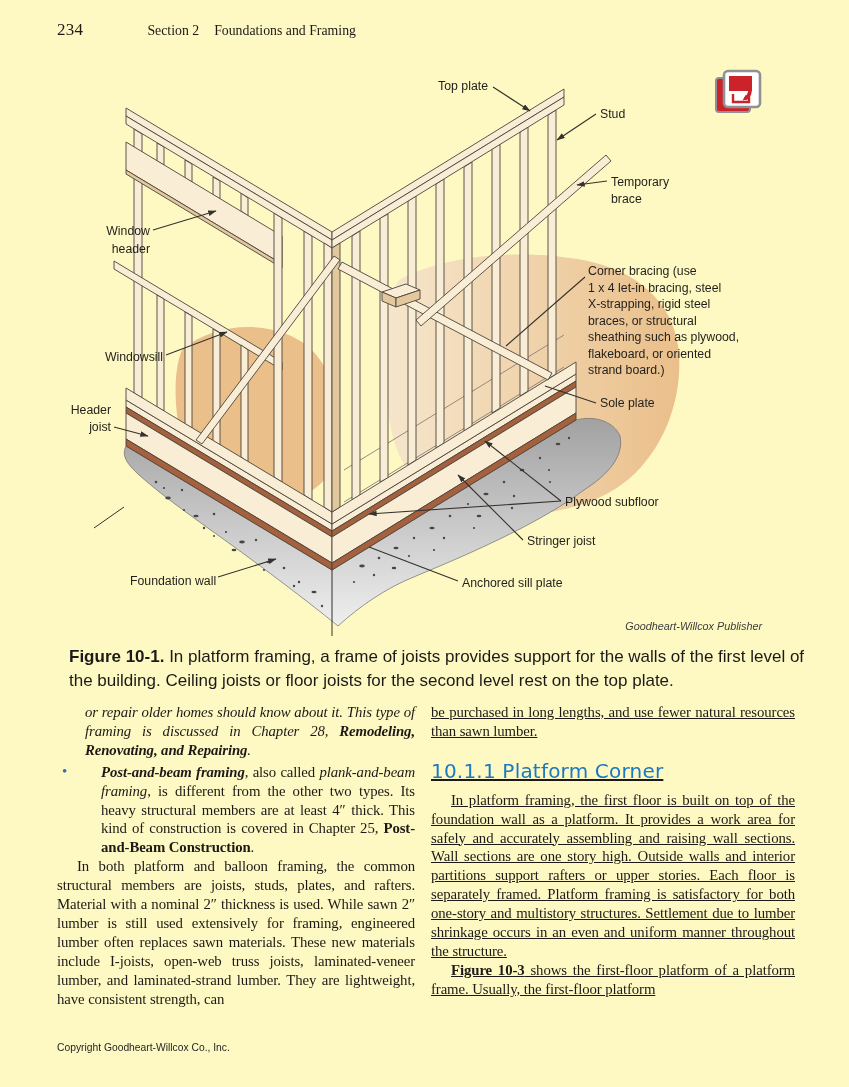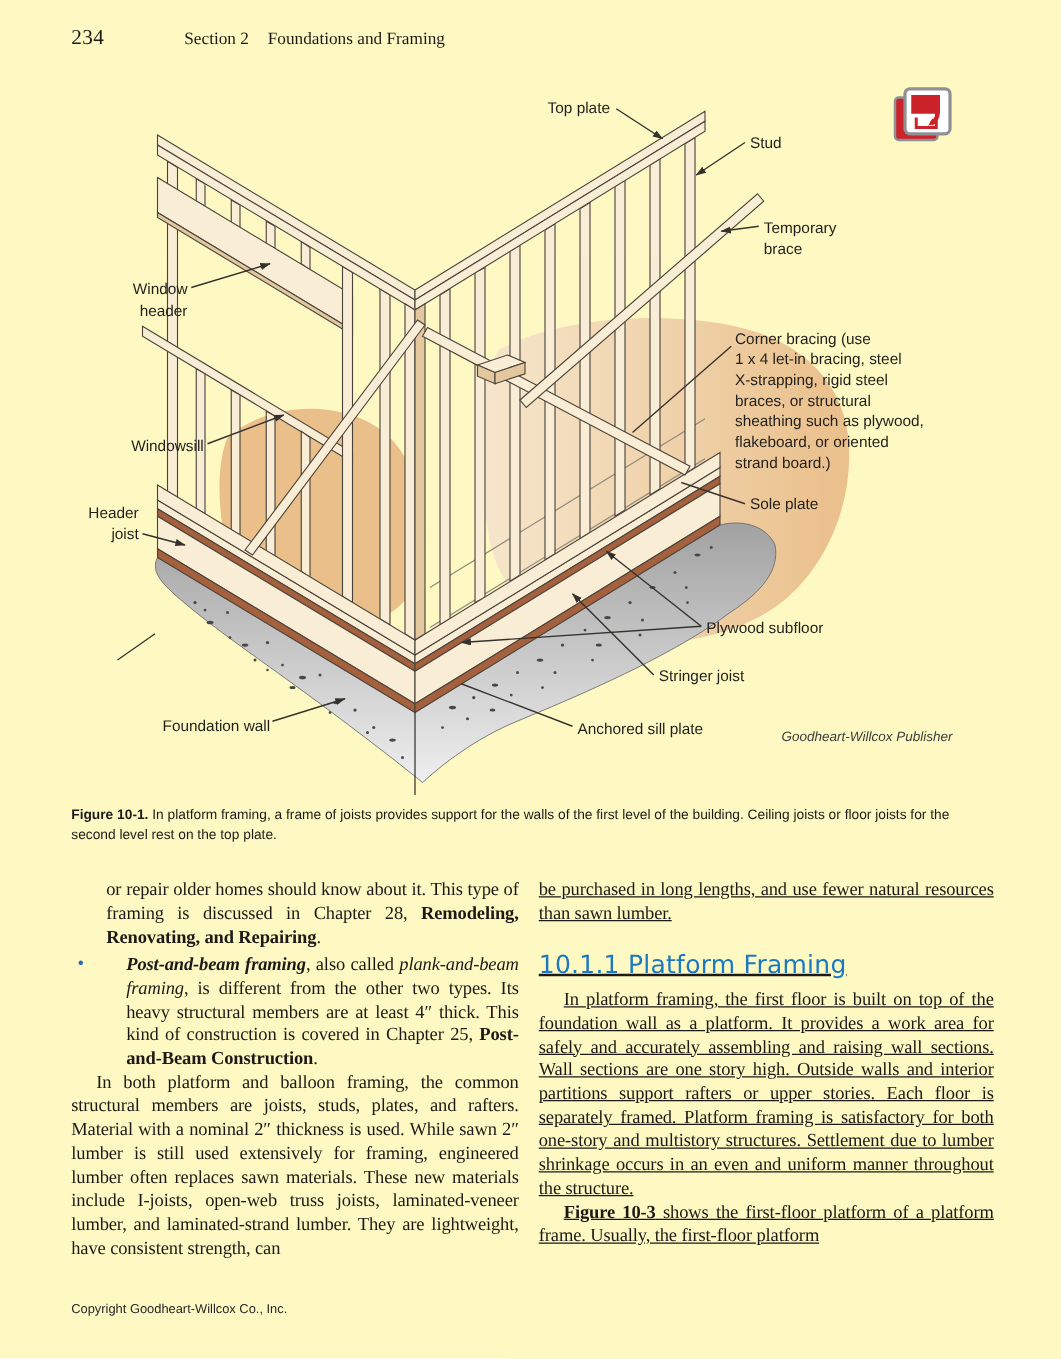--- a/index.html
+++ b/index.html
@@ -6,33 +6,33 @@
   #page{position:relative;width:849px;height:1087px;background:#fef9c3;overflow:hidden;
         font-family:"Liberation Serif",serif;color:var(--ink);padding-left:41px;}
   
   #pghead{position:absolute;left:57px;top:20px;width:720px;white-space:nowrap;}
   #pgnum{font-size:17px;letter-spacing:.3px;}
   #sect{font-size:13.8px;margin-left:64px;}
   #sect .t2{margin-left:15px;}
   
   #fig{position:absolute;left:64px;top:70px;width:700px;height:570px;}
   #fig text{font-family:"Liberation Sans",sans-serif;font-size:12.3px;fill:var(--label-ink);}
-  #credit{position:absolute;left:57px;top:584px;width:705px;text-align:right;
+  #credit{position:absolute;left:57px;top:620px;width:705px;text-align:right;
           font-family:"Liberation Sans",sans-serif;font-style:italic;font-size:10.8px;color:#3c3c3c;}
-  #caption{position:absolute;left:57px;top:645px;width:740px;
-           font-family:"Liberation Sans",sans-serif;font-size:11px;line-height:1.42;color:#1c1a18;}
+  #caption{position:absolute;left:69px;top:645px;width:740px;
+           font-family:"Liberation Sans",sans-serif;font-size:17px;line-height:1.42;color:#1c1a18;}
   .b{font-weight:bold;}
   .i{font-style:italic;}
   .bi{font-weight:bold;font-style:italic;}
   
   .col{position:absolute;top:703px;font-size:14.8px;line-height:18.9px;text-align:justify;letter-spacing:-0.1px;}
   #colL{left:57px;width:358px;}
   #colR{left:431px;width:364px;text-decoration:underline;}
   .bp{margin:0;}
-  .hang{margin-left:28px;}
+  .hang{margin-left:28px;font-style:italic;}
   .ind{text-indent:20px;}
   .li{position:relative;margin-top:3px;}
   .li .bp{margin-left:44px;}
   .dot{position:absolute;left:5px;top:-1px;color:var(--bullet-blue);font-size:15px;}
   h2{font-family:"DejaVu Sans",sans-serif;font-weight:400;font-size:20px;
      color:var(--heading-blue);margin:21px 0 10px 0;letter-spacing:.2px;text-align:left;}
   
   #pgfoot{position:absolute;left:57px;top:1042px;width:693px;text-align:left;
           font-family:"Liberation Sans",sans-serif;font-size:10.3px;color:#262626;}
   
@@ -246,20 +246,20 @@
     <p class="bp hang"><span>or repair older homes should know about it. This type of framing is discussed in Chapter 28, </span><span class="b">Remodeling, Renovating, and Repairing</span><span>.</span></p>
     <div class="li">
       <span class="dot">•</span>
       <p class="bp"><span class="bi">Post-and-beam framing</span><span>, also called </span><span class="i">plank-and-beam framing</span><span>, is different from the other two types. Its heavy structural members are at least 4″ thick. This kind of construction is covered in Chapter 25, </span><span class="b">Post-and-Beam Construction</span><span>.</span></p>
     </div>
     <p class="bp ind"><span>In both platform and balloon framing, the common structural members are joists, studs, plates, and rafters. Material with a nominal 2″ thickness is used. While sawn 2″ lumber is still used extensively for framing, engineered lumber often replaces sawn materials. These new materials include I-joists, open-web truss joists, laminated-veneer lumber, and laminated-strand lumber. They are lightweight, have consistent strength, can</span></p>
   </div>
 
   <div id="colR" class="col">
     <p class="bp"><span>be purchased in long lengths, and use fewer natural resources than sawn lumber.</span></p>
-    <h2>10.1.1 Platform Framing</h2>
+    <h2>10.1.1 Platform Corner</h2>
     <p class="bp ind"><span>In platform framing, the first floor is built on top of the foundation wall as a platform. It provides a work area for safely and accurately assembling and raising wall sections. Wall sections are one story high. Outside walls and interior partitions support rafters or upper stories. Each floor is separately framed. Platform framing is satisfactory for both one-story and multistory structures. Settlement due to lumber shrinkage occurs in an even and uniform manner throughout the structure.</span></p>
     <p class="bp ind"><span class="b">Figure 10-3</span><span> shows the first-floor platform of a platform frame. Usually, the first-floor platform</span></p>
   </div>
 
   <div id="pgfoot">Copyright Goodheart-Willcox Co., Inc.</div>
 
 </div>
 
 </body></html>

